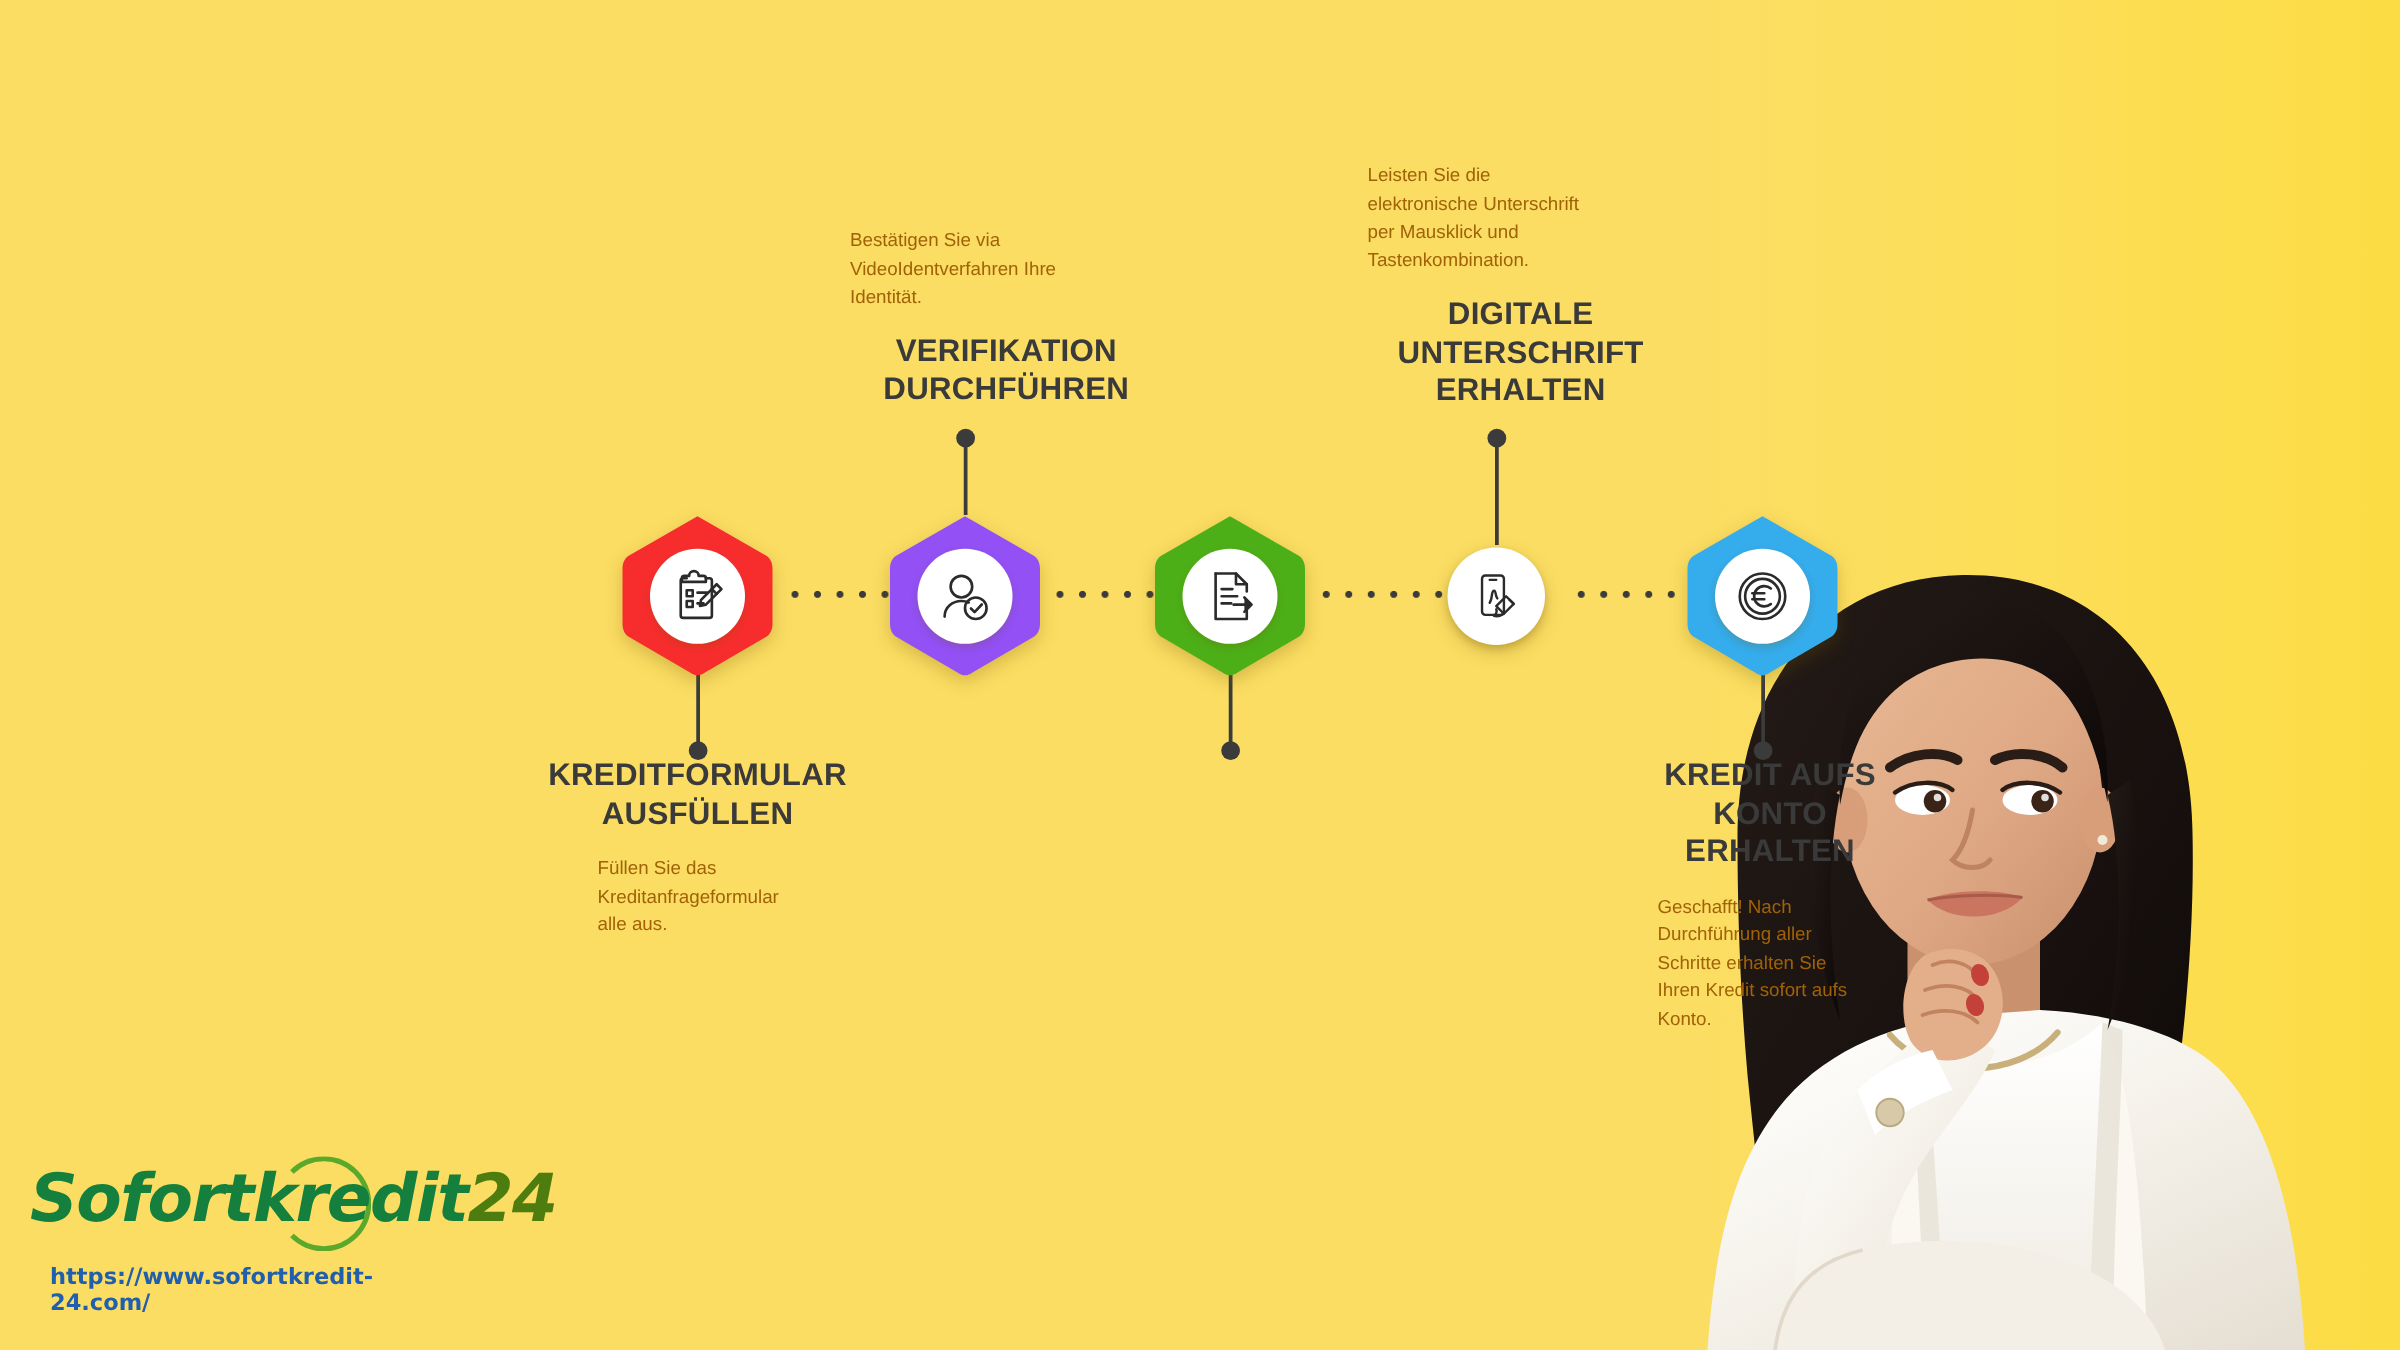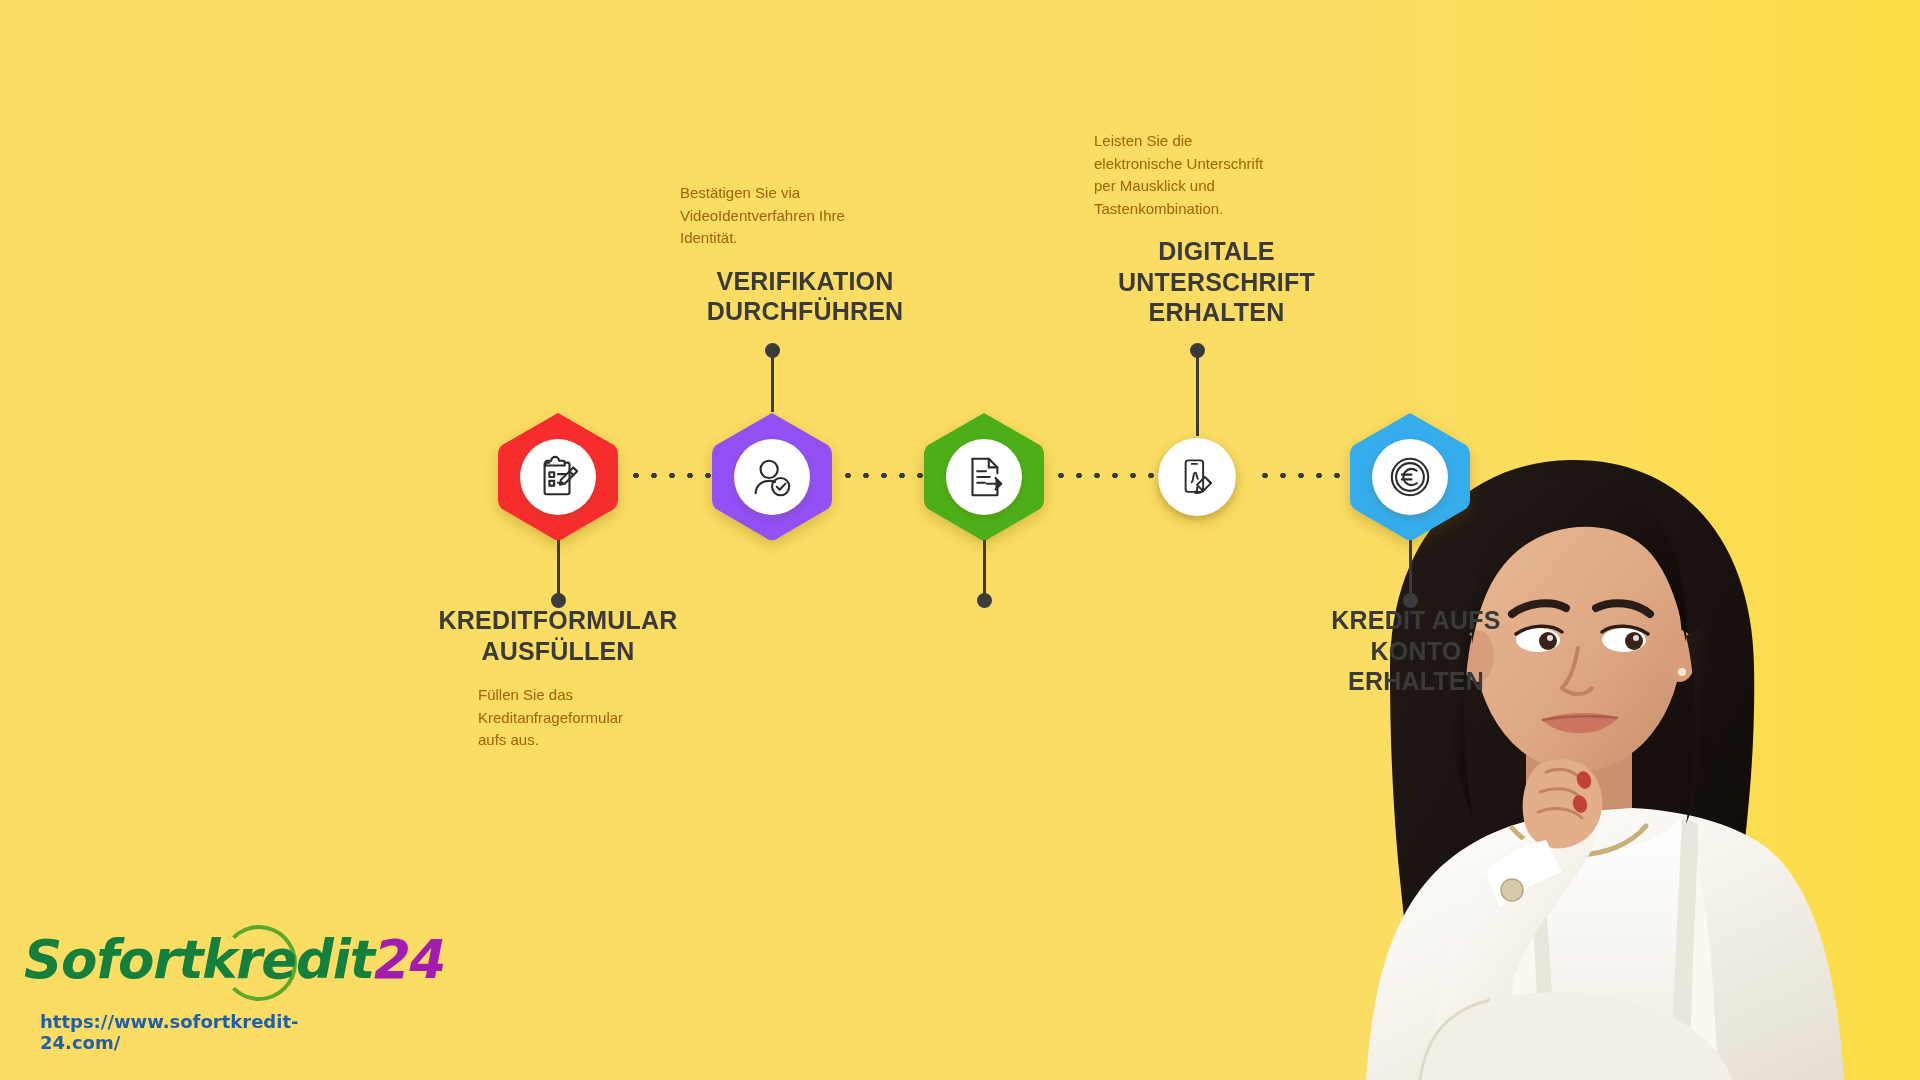--- a/index.html
+++ b/index.html
@@ -153,21 +153,21 @@
     left: 0;
     top: 4px;
     font-size: 53px;
     font-weight: 700;
     font-style: italic;
     letter-spacing: -1.2px;
     line-height: 62px;
     font-family: "DejaVu Sans", sans-serif;
   }
   .logo-s1 { color: #15803d; }
-  .logo-s2 { color: #a21caf; }
+  .logo-s2 { color: #4d7c0f; }
   .logo-ring {
     position: absolute;
     left: 197px;
     top: 0px;
     width: 68px;
     height: 68px;
     border: 4px solid #5AA92B;
     border-radius: 50%;
     border-left-color: transparent;
   }
@@ -416,21 +416,21 @@
         </div>
       </div>
     </div>
   </div>
 
   <div class="block below center" style="left:438px; top:605px; width:240px;">
     <div class="title">KREDITFORMULAR
 AUSFÜLLEN</div>
     <div class="desc leftal" style="padding-left:40px;">Füllen Sie das
 Kreditanfrageformular
-aufs aus.</div>
+alle aus.</div>
   </div>
 
   <div class="block above" style="left:680px; top:182px; width:250px;">
     <div class="desc">Bestätigen Sie via
 VideoIdentverfahren Ihre
 Identität.</div>
     <div class="title center">VERIFIKATION
 DURCHFÜHREN</div>
   </div>
 
@@ -442,20 +442,25 @@
 Tastenkombination.</div>
     <div class="title center">DIGITALE
 UNTERSCHRIFT
 ERHALTEN</div>
   </div>
 
   <div class="block below center" style="left:1300px; top:605px; width:232px;">
     <div class="title">KREDIT AUFS
 KONTO
 ERHALTEN</div>
+    <div class="desc leftal" style="padding-left:26px;">Geschafft! Nach
+Durchführung aller
+Schritte erhalten Sie
+Ihren Kredit sofort aufs
+Konto.</div>
   </div>
 
   <div class="logo-wrap">
     <div class="logo-mark">
       <div class="logo-ring"></div>
       <div class="logo-text">
         <span class="logo-s1">Sofortkredit</span><span class="logo-s2">24</span>
       </div>
       <div class="logo-url">https://www.sofortkredit-24.com/</div>
     </div>

